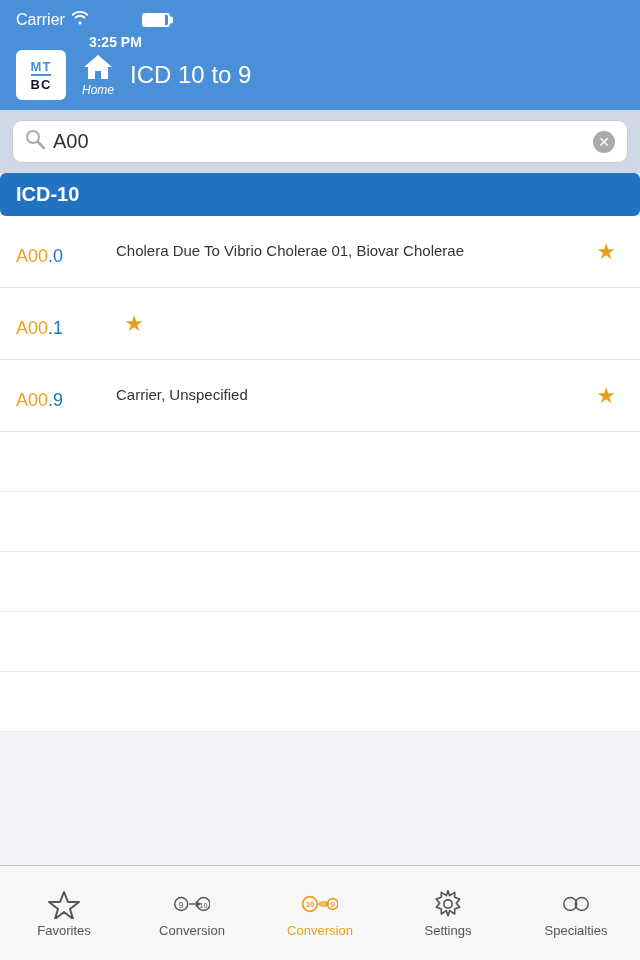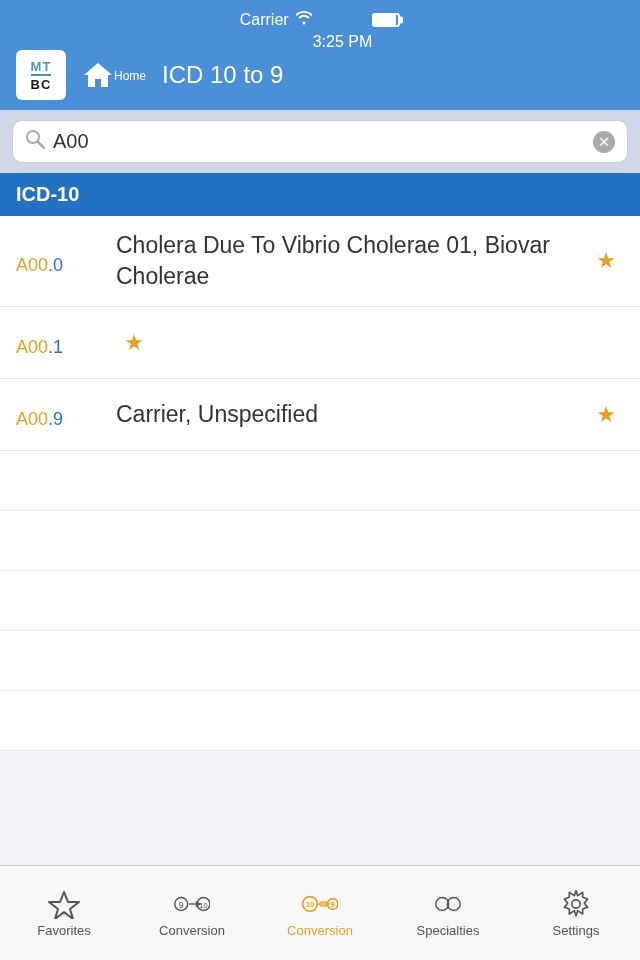--- a/index.html
+++ b/index.html
@@ -13,28 +13,28 @@
       position: relative;
     }
 
     
     .status-bar {
       width: 100%;
       height: 40px;
       background: #4a90d9;
       display: flex;
       align-items: center;
-      justify-content: center;
+      justify-content: flex-start;
       padding: 0 16px;
       color: white;
       font-size: 16px;
       font-weight: 500;
     }
     .status-left { display: flex; align-items: center; gap: 6px; }
-    .status-center { font-size: 16px; font-weight: 400; margin-top: 44px; }
+    .status-center { font-size: 14px; font-weight: 700; margin-top: 44px; }
     .status-right { display: flex; align-items: center; gap: 6px; }
     .battery-icon {
       width: 28px; height: 14px;
       border: 2px solid white;
       border-radius: 3px;
       position: relative;
       display: inline-block;
     }
     .battery-icon::after {
       content: '';
@@ -82,24 +82,25 @@
       color: #0f172a;
       font-size: 13px;
       font-weight: 800;
       letter-spacing: 1px;
       border-top: 2px solid #4a90d9;
       padding-top: 2px;
       margin-top: 1px;
     }
     .home-nav {
       display: flex;
-      flex-direction: row;
+      flex-direction: column;
       align-items: center;
       color: white;
       cursor: pointer;
+      font-style: italic;
     }
     .home-icon-svg { width: 32px; height: 28px; }
     .home-label { font-size: 12px; color: white; margin-top: 2px; }
     .header-title {
       flex: 1;
       text-align: left;
       color: white;
       font-size: 24px;
       font-weight: 400;
       padding-right: 80px;
@@ -141,20 +142,21 @@
       border: none;
     }
 
     
     .section-header {
       background: #2272c3;
       padding: 10px 16px;
       color: white;
       font-size: 20px;
       font-weight: 700;
+      border-radius: 6px;
     }
 
     
     .list-container {
       background: white;
       flex: 1;
     }
     .list-item {
       display: flex;
       align-items: center;
@@ -171,21 +173,21 @@
       font-weight: 500;
       color: #e8a020;
       flex-shrink: 0;
       text-align: left;
       margin-top: 9px;
     }
     .code-prefix { color: #e8a020; }
     .code-suffix { color: #2272c3; }
     .desc-cell {
       flex: 1;
-      font-size: 23px;
+      font-size: 15px;
       color: #333;
       line-height: 1.35;
     }
     .star-cell {
       width: 36px;
       text-align: center;
       font-size: 22px;
       color: #e8a020;
       flex-shrink: 0;
     }
@@ -341,28 +343,28 @@
       <line x1="29" y1="15" x2="36" y2="15" stroke="#e8a020" stroke-width="2"></line>
       <line x1="29" y1="18" x2="36" y2="18" stroke="#e8a020" stroke-width="2"></line>
       <polygon points="36,11 42,15 36,19" fill="#e8a020"></polygon>
       <circle cx="46" cy="15" r="8" fill="none" stroke="#e8a020" stroke-width="2.5"></circle>
       <text x="46" y="20" text-anchor="middle" font-size="12" fill="#e8a020" font-family="Arial" font-weight="bold">9</text>
     </svg>
     <span class="tab-label active">Conversion</span>
   </div>
 
   <div class="tab-item">
+    <svg class="tab-svg" viewBox="0 0 36 36">
+      <circle cx="18" cy="18" r="5" fill="none" stroke="#555" stroke-width="2"></circle>
+      <path d="M18 2 L20 8 L26 4 L26 10 L32 12 L28 17 L32 22 L26 24 L26 30 L20 26 L18 32 L16 26 L10 30 L10 24 L4 22 L8 17 L4 12 L10 10 L10 4 L16 8 Z" fill="none" stroke="#555" stroke-width="2" stroke-linejoin="round"></path>
+    </svg>
+    <span class="tab-label">Settings</span>
+  </div>
+
+  <div class="tab-item">
     <svg class="tab-svg" viewBox="0 0 50 30">
       <circle cx="17" cy="15" r="9" fill="none" stroke="#555" stroke-width="2"></circle>
       <circle cx="33" cy="15" r="9" fill="none" stroke="#555" stroke-width="2"></circle>
     </svg>
     <span class="tab-label">Specialties</span>
   </div>
 
-  <div class="tab-item">
-    <svg class="tab-svg" viewBox="0 0 36 36">
-      <circle cx="18" cy="18" r="5" fill="none" stroke="#555" stroke-width="2"></circle>
-      <path d="M18 2 L20 8 L26 4 L26 10 L32 12 L28 17 L32 22 L26 24 L26 30 L20 26 L18 32 L16 26 L10 30 L10 24 L4 22 L8 17 L4 12 L10 10 L10 4 L16 8 Z" fill="none" stroke="#555" stroke-width="2" stroke-linejoin="round"></path>
-    </svg>
-    <span class="tab-label">Settings</span>
-  </div>
-
 </div>
 
 </body></html>

